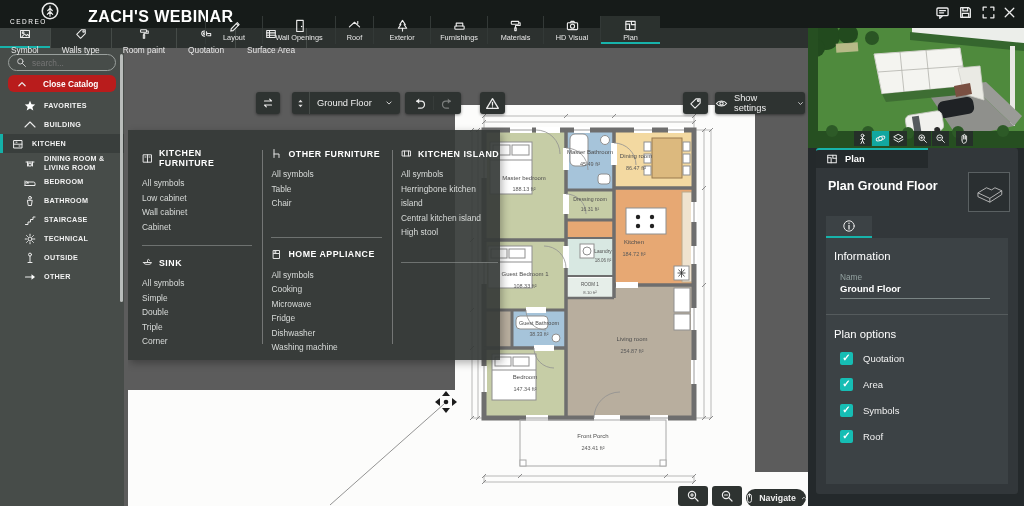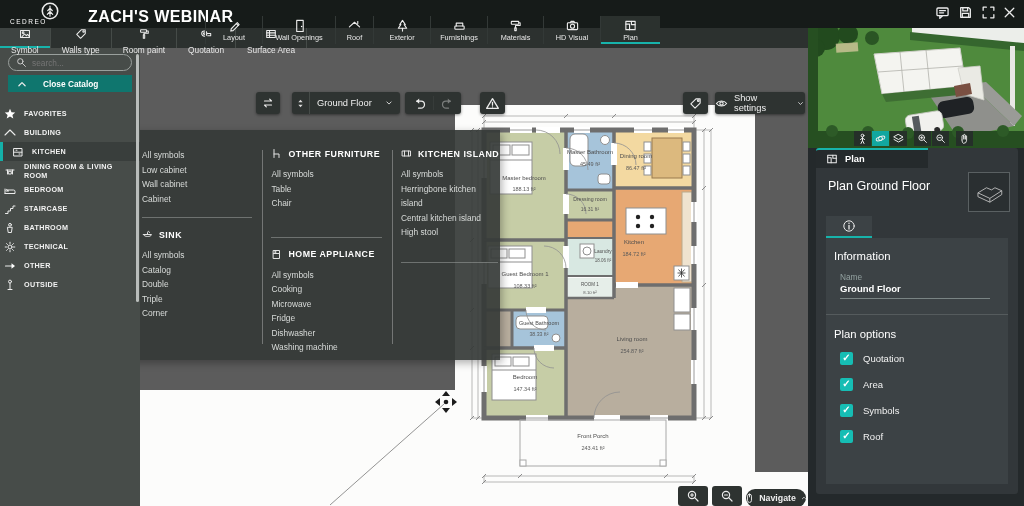--- a/index.html
+++ b/index.html
@@ -20,27 +20,27 @@
   .mtab.active { background:#2b312e; box-shadow:inset 0 -2px 0 #17b3ab; }
   .winic { position:absolute; top:5px; width:16px; height:16px; cursor:pointer; }
 
   
   .tbar2 { position:absolute; left:0; top:28px; width:808px; height:20px; background:#2c312f; display:flex; z-index:25; }
   .ttab { display:flex; align-items:center; gap:5px; padding:0 11px; font-size:8.3px; color:#e8e8e8;
           border-right:1px solid #454b48; cursor:pointer;flex-direction:column; }
   .ttab.active { background:#3e4442; box-shadow:inset 0 -2px 0 #17b3ab; }
 
   
-  .sidebar { position:absolute; left:0; top:48px; width:140px; height:458px; background:#474c49; z-index:20; }
+  .sidebar { position:absolute; left:0; top:48px; width:124px; height:458px; background:#474c49; z-index:20; }
   .search { margin:6px 8px 4px; height:17px; border:1px solid #9aa09d; border-radius:9px;
             display:flex; align-items:center; padding:0 7px; gap:5px; }
   .search input { background:transparent; border:none; outline:none; color:#ddd; font-size:8.3px; width:82px; }
-  .close-cat { margin:2px 8px 12px; height:17px; background:#0f766e; border-radius:0; display:flex;
+  .close-cat { margin:2px 8px 4px; height:17px; background:#b91c1c; border-radius:6px; display:flex;
                align-items:center; color:#fff; font-size:8.3px; font-weight:bold; padding:0 9px; gap:16px; cursor:pointer; }
-  .sitem { height:19px; display:flex; align-items:center; gap:8px; padding-left:4px; color:#f2f2f2;
+  .sitem { height:19px; display:flex; align-items:center; gap:8px; padding-left:24px; color:#f2f2f2;
            font-size:7.2px; font-weight:bold; letter-spacing:.3px; cursor:pointer; }
   .sitem.active { background:#393e3c; border-left:3px solid #14b0a8; padding-left:9px; }
   .sthumb { position:absolute; right:1px; top:6px; width:3px; height:248px; background:#b9bdbb; border-radius:2px; }
 
   
   .canvas { position:absolute; left:128px; top:48px; width:680px; height:458px; overflow:hidden; }
   .plansvg { position:absolute; left:0; top:0; }
   .fbtn { position:absolute; top:44px; height:22px; background:#2e3331; border-radius:3px;
           box-shadow:0 1px 3px rgba(0,0,0,.45); display:flex; align-items:center; justify-content:center;
           color:#f0f0f0; z-index:12; cursor:pointer; }
@@ -72,21 +72,21 @@
   .preview { position:absolute; left:0; top:0; width:216px; height:120px; overflow:hidden; cursor:pointer; }
   .pvbar { position:absolute; left:46px; top:103px; display:flex; gap:1px; }
   .pvbtn { width:17px; height:15px; background:rgba(38,43,42,.88); display:flex; align-items:center;
            justify-content:center; cursor:pointer; }
   .pvbtn.active { background:#12a7a0; }
   .pvbtn.gap { margin-left:6px; }
   .card { position:absolute; left:8px; top:120px; width:202px; height:346px; background:#32373a; border-radius:3px; }
   .card-tab { position:absolute; left:0; top:0; width:112px; height:20px; background:#252a2c; border-top:2px solid #17b3ab;
               border-radius:3px 0 0 0; display:flex; align-items:center; gap:7px; padding:0 10px; color:#fff;
               font-size:9.3px; font-weight:bold; cursor:pointer; }
-  .card-h { position:absolute; left:12px; top:31px; color:#fff; font-size:12.5px; font-weight:normal; }
+  .card-h { position:absolute; left:12px; top:31px; color:#fff; font-size:12.5px; font-weight:bold; }
   .icon3d { position:absolute; right:8px; top:24px; width:42px; height:40px; background:#2a2f31;
             border:1px solid #5a6062; display:flex; align-items:center; justify-content:center; }
   .itab { position:absolute; left:10px; top:68px; width:46px; height:22px; background:#3c4245;
           border-bottom:2px solid #17b3ab; display:flex; align-items:center; justify-content:center; cursor:pointer; }
   .section { position:absolute; left:10px; top:90px; width:182px; height:246px; background:#3c4245; }
   .sec-h { position:absolute; left:8px; font-size:11.3px; font-weight:normal; color:#fff; }
   .name-lbl { position:absolute; left:14px; top:34px; font-size:8.3px; color:#93a1a0; }
   .name-val { position:absolute; left:14px; top:45px; width:150px; font-size:9.5px; font-weight:bold; color:#fff;
               border-bottom:1px solid #7a8484; padding-bottom:4px; cursor:text; }
   .sec-div { position:absolute; left:0; right:0; top:76px; height:1px; background:#555b5d; }
@@ -321,60 +321,60 @@
         <svg width="12" height="12" viewBox="0 0 12 12">
           <path class="ic" style="stroke-width:1" d="M1 9.5 V5 M1 9.5 H11 V7.5 a1.5 1.5 0 0 0 -1.5 -1.5 H4 V7.5"></path>
           <circle class="ic" style="stroke-width:1" cx="2.8" cy="6.3" r=".9"></circle>
         </svg>
       </span>
     <span>BEDROOM</span>
   </div>
   <div class="sitem">
     <span>
         <svg width="12" height="12" viewBox="0 0 12 12">
-          <path class="ic" style="stroke-width:1" d="M1.5 10.5 H4 V8 H6.5 V5.5 H9 V3 H11"></path>
-        </svg>
-      </span>
-    <span>STAIRCASE</span>
-  </div>
-  <div class="sitem">
-    <span>
-        <svg width="12" height="12" viewBox="0 0 12 12">
           <circle class="ic" style="stroke-width:1" cx="6" cy="2.8" r="1.4"></circle>
           <path class="ic" style="stroke-width:1" d="M3.8 5.3 H8.2 L7.4 10.5 H4.6 Z"></path>
         </svg>
       </span>
     <span>BATHROOM</span>
+  </div>
+  <div class="sitem">
+    <span>
+        <svg width="12" height="12" viewBox="0 0 12 12">
+          <path class="ic" style="stroke-width:1" d="M1.5 10.5 H4 V8 H6.5 V5.5 H9 V3 H11"></path>
+        </svg>
+      </span>
+    <span>STAIRCASE</span>
   </div>
   <div class="sitem">
     <span>
         <svg width="12" height="12" viewBox="0 0 12 12">
           <circle class="ic" style="stroke-width:1" cx="6" cy="6" r="2"></circle>
           <path class="ic" style="stroke-width:1" d="M6 2.5 V1.2 M6 9.5 V10.8 M2.5 6 H1.2 M9.5 6 H10.8 M3.5 3.5 L2.6 2.6 M8.5 8.5 L9.4 9.4 M8.5 3.5 L9.4 2.6 M3.5 8.5 L2.6 9.4"></path>
         </svg>
       </span>
     <span>TECHNICAL</span>
   </div>
   <div class="sitem">
     <span>
         <svg width="12" height="12" viewBox="0 0 12 12">
+          <circle class="ic" style="stroke-width:1" cx="6" cy="2.6" r="1.5"></circle>
+          <path class="ic" style="stroke-width:1" d="M6 4.1 V10.5 M4 10.5 H8"></path>
+        </svg>
+      </span>
+    <span>OUTSIDE</span>
+  </div>
+  <div class="sitem">
+    <span>
+        <svg width="12" height="12" viewBox="0 0 12 12">
           <path class="ic" style="stroke-width:1.1" d="M1.5 6 H8"></path>
           <polygon fill="#fff" points="7.5,3.2 11,6 7.5,8.8"></polygon>
         </svg>
       </span>
     <span>OTHER</span>
-  </div>
-  <div class="sitem">
-    <span>
-        <svg width="12" height="12" viewBox="0 0 12 12">
-          <circle class="ic" style="stroke-width:1" cx="6" cy="2.6" r="1.5"></circle>
-          <path class="ic" style="stroke-width:1" d="M6 4.1 V10.5 M4 10.5 H8"></path>
-        </svg>
-      </span>
-    <span>OUTSIDE</span>
   </div>
   <div class="sthumb"></div>
 </div>
 
 <div class="canvas">
   <svg class="plansvg" width="680" height="458" viewBox="0 0 680 458">
 
     <g>
       <rect x="327" y="57" width="300" height="401" fill="#fcfcfb"></rect>
       <rect x="0" y="342" width="327" height="116" fill="#fcfcfb"></rect>
@@ -691,36 +691,45 @@
     <span>Navigate</span>
     <span>
         <svg width="8" height="8" viewBox="0 0 14 14">
           <path class="ic" d="M4 8.5 L7 5.5 L10 8.5"></path>
         </svg>
       </span>
   </div>
 
   <div class="flyout">
     <div class="fcol">
+      <div class="fhead">
+        <span>
+            <svg width="11" height="11" viewBox="0 0 11 11">
+              <rect class="ic" style="stroke:#e2e2e2;stroke-width:1" x="1.5" y="1.8" width="8" height="7.4"></rect>
+              <path class="ic" style="stroke:#e2e2e2;stroke-width:1" d="M5.5 1.8 V9.2 M3 4 H4 M7 4 H8"></path>
+            </svg>
+          </span>
+        <span>KITCHEN FURNITURE</span>
+      </div>
       <div class="fitem">All symbols</div>
       <div class="fitem">Low cabinet</div>
       <div class="fitem">Wall cabinet</div>
       <div class="fitem">Cabinet</div>
       <div class="fdiv"></div>
       <div class="fhead">
         <span>
             <svg width="11" height="11" viewBox="0 0 11 11">
               <path class="ic" style="stroke:#e2e2e2;stroke-width:1" d="M1.5 5.5 H9.5 C9.5 8.2 1.5 8.2 1.5 5.5 Z"></path>
               <path class="ic" style="stroke:#e2e2e2;stroke-width:1" d="M5.5 5.5 V3.5 C5.5 2 7.5 2 7.5 3.5"></path>
             </svg>
           </span>
         <span>SINK</span>
       </div>
       <div class="fitem">All symbols</div>
-      <div class="fitem">Catalog</div>
+      <div class="fitem">Simple</div>
       <div class="fitem">Double</div>
       <div class="fitem">Triple</div>
       <div class="fitem">Corner</div>
     </div>
     <div class="fsep"></div>
     <div class="fcol">
       <div class="fhead">
         <span>
             <svg width="11" height="11" viewBox="0 0 11 11">
               <path class="ic" style="stroke:#e2e2e2;stroke-width:1" d="M3 1.5 V9.5 M3 6 H8 V9.5"></path>

